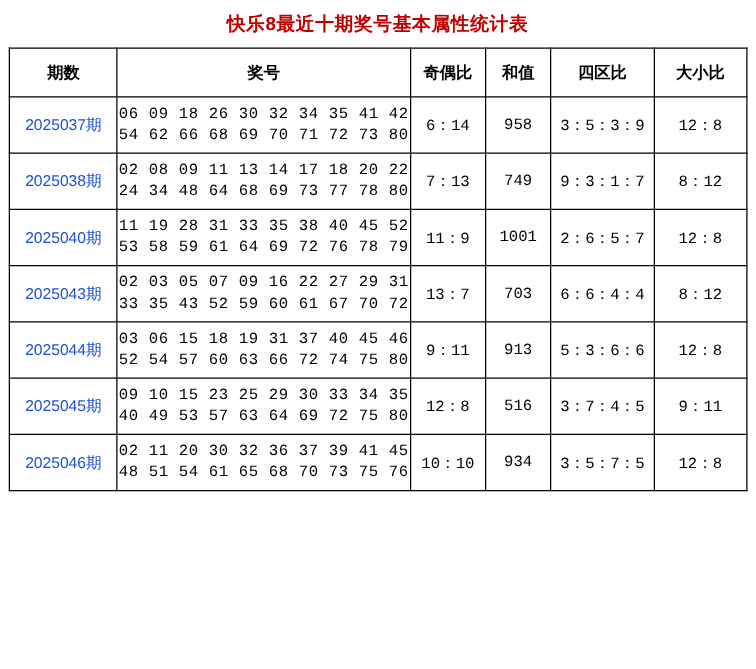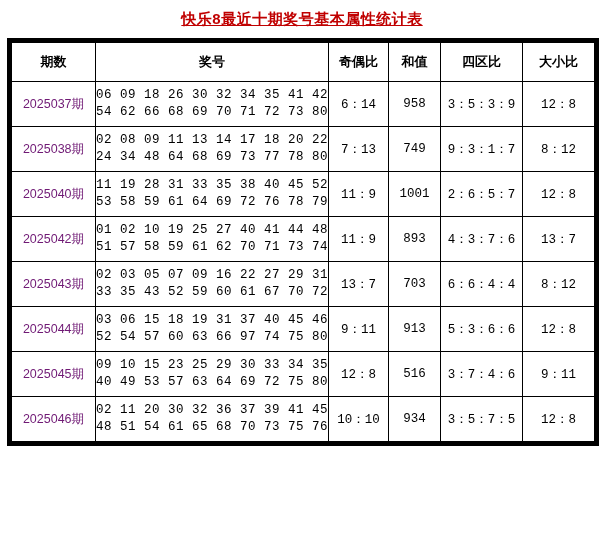--- a/index.html
+++ b/index.html
@@ -20,28 +20,27 @@
     position: relative;
     box-sizing: border-box;
   }
   .title {
     text-align: center;
     color: #c00000;
     font-size: 15px;
     font-weight: bold;
     padding: 10px 1px 9px 0;
     letter-spacing: 0.5px;
-    text-decoration: underline;
   }
   table.stats {
     border-collapse: collapse;
     table-layout: fixed;
     width: 591px;
     margin: 0 7px;
-    border: 5px solid #000000;
+    border: 1px solid #000000;
   }
   table.stats th, table.stats td {
     border: 1px solid #000;
     text-align: center;
     vertical-align: middle;
     font-size: 12.5px;
     padding: 0;
   }
   table.stats thead th {
     height: 38px;
@@ -49,21 +48,21 @@
     font-size: 13px;
   }
   .col-issue { width: 86px; }
   .col-nums  { width: 233px; }
   .col-oe    { width: 60px; }
   .col-sum   { width: 52px; }
   .col-zone  { width: 82px; }
   .col-bs    { width: 74px; }
 
   td.issue {
-    color: #701a75;
+    color: #1d4ed8;
     font-size: 12.5px;
     height: 44px;
   }
   td.nums {
     padding: 4px 6px;
     text-align: left;
     line-height: 17px;
     font-size: 12.5px;
     letter-spacing: 0.5px;
     font-family: Liberation Mono, monospace;
@@ -130,61 +129,50 @@
         <td class="nums">
           <div class="row-line">11  19  28  31  33  35  38  40  45  52</div>
           <div class="row-line">53  58  59  61  64  69  72  76  78  79</div>
         </td>
         <td class="cell-c">11：9</td>
         <td class="cell-c">1001</td>
         <td class="cell-c">2：6：5：7</td>
         <td class="cell-c">12：8</td>
       </tr>
       <tr>
-        <td class="issue">2025042期</td>
-        <td class="nums">
-          <div class="row-line">01  02  10  19  25  27  40  41  44  48</div>
-          <div class="row-line">51  57  58  59  61  62  70  71  73  74</div>
-        </td>
-        <td class="cell-c">11：9</td>
-        <td class="cell-c">893</td>
-        <td class="cell-c">4：3：7：6</td>
-        <td class="cell-c">13：7</td>
-      </tr>
-      <tr>
         <td class="issue">2025043期</td>
         <td class="nums">
           <div class="row-line">02  03  05  07  09  16  22  27  29  31</div>
           <div class="row-line">33  35  43  52  59  60  61  67  70  72</div>
         </td>
         <td class="cell-c">13：7</td>
         <td class="cell-c">703</td>
         <td class="cell-c">6：6：4：4</td>
         <td class="cell-c">8：12</td>
       </tr>
       <tr>
         <td class="issue">2025044期</td>
         <td class="nums">
           <div class="row-line">03  06  15  18  19  31  37  40  45  46</div>
-          <div class="row-line">52  54  57  60  63  66  97  74  75  80</div>
+          <div class="row-line">52  54  57  60  63  66  72  74  75  80</div>
         </td>
         <td class="cell-c">9：11</td>
         <td class="cell-c">913</td>
         <td class="cell-c">5：3：6：6</td>
         <td class="cell-c">12：8</td>
       </tr>
       <tr>
         <td class="issue">2025045期</td>
         <td class="nums">
           <div class="row-line">09  10  15  23  25  29  30  33  34  35</div>
           <div class="row-line">40  49  53  57  63  64  69  72  75  80</div>
         </td>
         <td class="cell-c">12：8</td>
         <td class="cell-c">516</td>
-        <td class="cell-c">3：7：4：6</td>
+        <td class="cell-c">3：7：4：5</td>
         <td class="cell-c">9：11</td>
       </tr>
       <tr>
         <td class="issue">2025046期</td>
         <td class="nums">
           <div class="row-line">02  11  20  30  32  36  37  39  41  45</div>
           <div class="row-line">48  51  54  61  65  68  70  73  75  76</div>
         </td>
         <td class="cell-c">10：10</td>
         <td class="cell-c">934</td>

